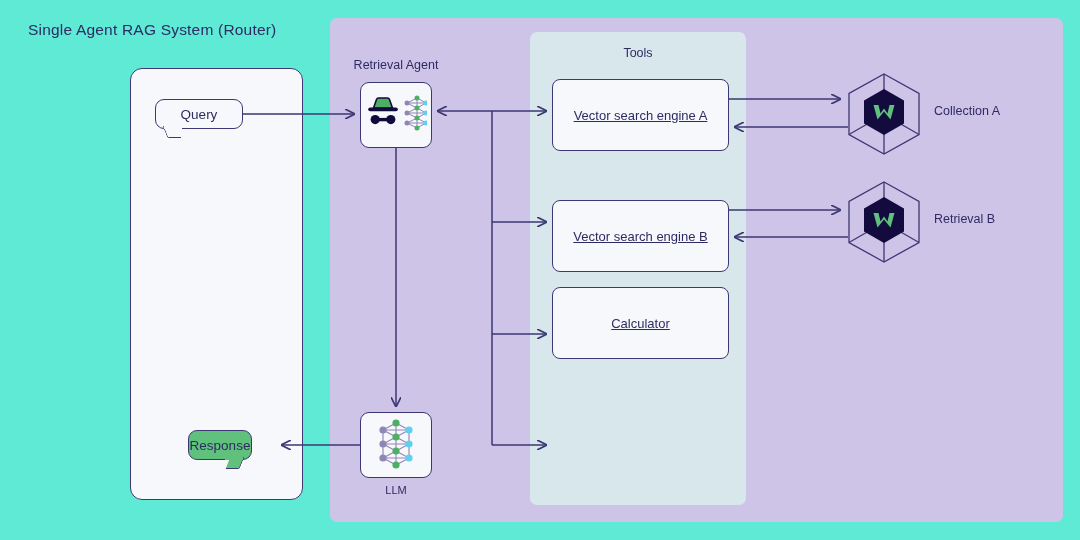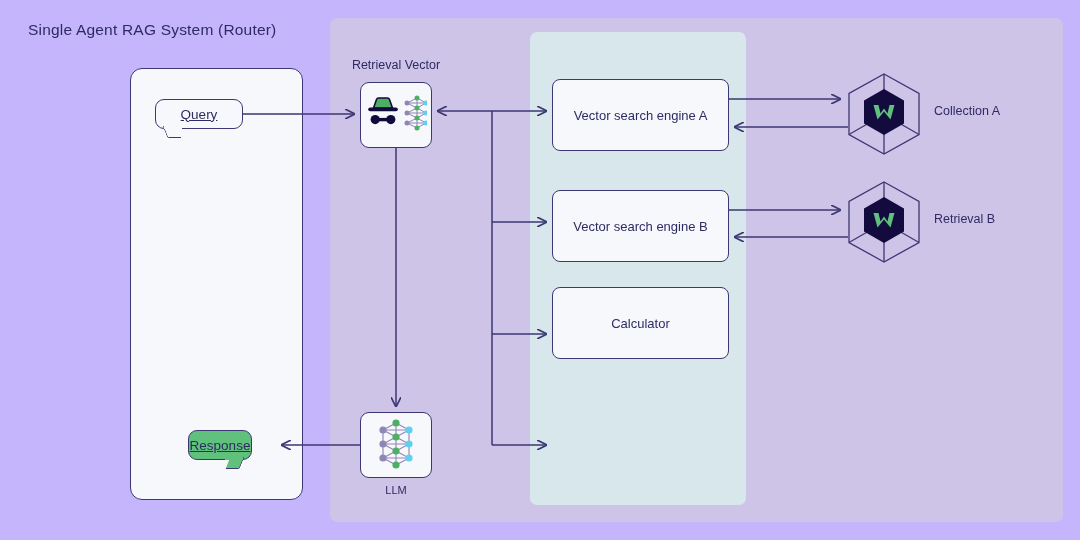--- a/index.html
+++ b/index.html
@@ -7,21 +7,21 @@
     padding: 0;
     background: #f7f8fc;
   }
   body {
     font-family: "Liberation Sans", sans-serif;
   }
   #canvas {
     position: relative;
     width: 1080px;
     height: 540px;
-    background: #c4b5fd;
+    background: #5eead4;
     overflow: hidden;
   }
   .abs { position: absolute; }
 
   
   #diagram-title {
     left: 28px;
     top: 21px;
     font-size: 15.5px;
     color: #2e2b63;
@@ -86,21 +86,20 @@
   
   .bubble {
     border: 1.6px solid #3d3773;
     border-radius: 9px;
     box-sizing: border-box;
     display: flex;
     align-items: center;
     justify-content: center;
     font-size: 13.5px;
     color: #2e2b63;
-    text-decoration: underline;
   }
   #query-bubble {
     left: 155px;
     top: 99px;
     width: 88px;
     height: 30px;
     background: #f7f8fc;
   }
   #query-bubble .tail {
     position: absolute;
@@ -171,20 +170,21 @@
     background: #f7f8fc;
     border: 1.8px solid #3d3773;
     border-radius: 8px;
     box-sizing: border-box;
     display: flex;
     align-items: center;
     justify-content: center;
     font-size: 13px;
     color: #2e2b63;
     text-align: center;
+    text-decoration: underline;
   }
 
   
   .collection-label {
     font-size: 12.5px;
     color: #2e2b63;
     white-space: nowrap;
     text-align: right;
   }
 
@@ -194,24 +194,25 @@
 </head>
 <body>
 
 <div id="canvas">
 
   <div class="abs" id="diagram-title">Single Agent RAG System (Router)</div>
 
   <div class="abs" id="agent-panel"></div>
 
   <div class="abs" id="tools-panel"></div>
+  <div class="abs" id="tools-panel-title">Tools</div>
 
   <div class="abs" id="io-container"></div>
 
-  <div class="abs" id="retrieval-agent-title">Retrieval Vector</div>
+  <div class="abs" id="retrieval-agent-title">Retrieval Agent</div>
   <div class="abs icon-box" id="retrieval-agent-box">
     <svg width="62" height="44" viewBox="0 0 62 44">
 
       <g>
         <path d="M8.5 15 L11.5 6.5 Q12 5 13.5 5 L22.5 5 Q24 5 24.5 6.5 L27.5 15 Z" fill="#4caf63" stroke="#130a3e" stroke-width="1.6" stroke-linejoin="round"></path>
         <rect x="3.2" y="14.4" width="29.6" height="3.9" rx="1.95" fill="#130a3e"></rect>
         <circle cx="10.2" cy="26.6" r="4.6" fill="#130a3e"></circle>
         <circle cx="25.8" cy="26.6" r="4.6" fill="#130a3e"></circle>
         <rect x="10" y="24.9" width="16" height="3.4" fill="#130a3e"></rect>
       </g>
@@ -266,21 +267,21 @@
     <span class="tail-cover"></span>
   </div>
 
   <div class="abs bubble" id="response-bubble">
     <span>Response</span>
     <span class="tail"></span>
     <span class="tail-cover"></span>
   </div>
 
   <div class="abs tool-box" style="top:79px">Vector search engine A</div>
-  <div class="abs tool-box" style="top:190px">Vector search engine B</div>
+  <div class="abs tool-box" style="top:200px">Vector search engine B</div>
   <div class="abs tool-box" style="top:287px">Calculator</div>
 
   <div class="abs" style="left:844px; top:72px; width:80px; height:84px;">
     <svg width="80" height="84" viewBox="0 0 80 84">
       <g stroke="#3d3773" stroke-width="1.3" fill="none">
         <polygon points="40,2 75,21.5 75,62.5 40,82 5,62.5 5,21.5"></polygon>
         <path d="M40,2 L40,26"></path>
         <path d="M5,62.5 L25,51 M75,62.5 L55,51"></path>
         <path d="M25,51 L40,59.5 L55,51"></path>
         <path d="M40,59.5 L40,82"></path>

